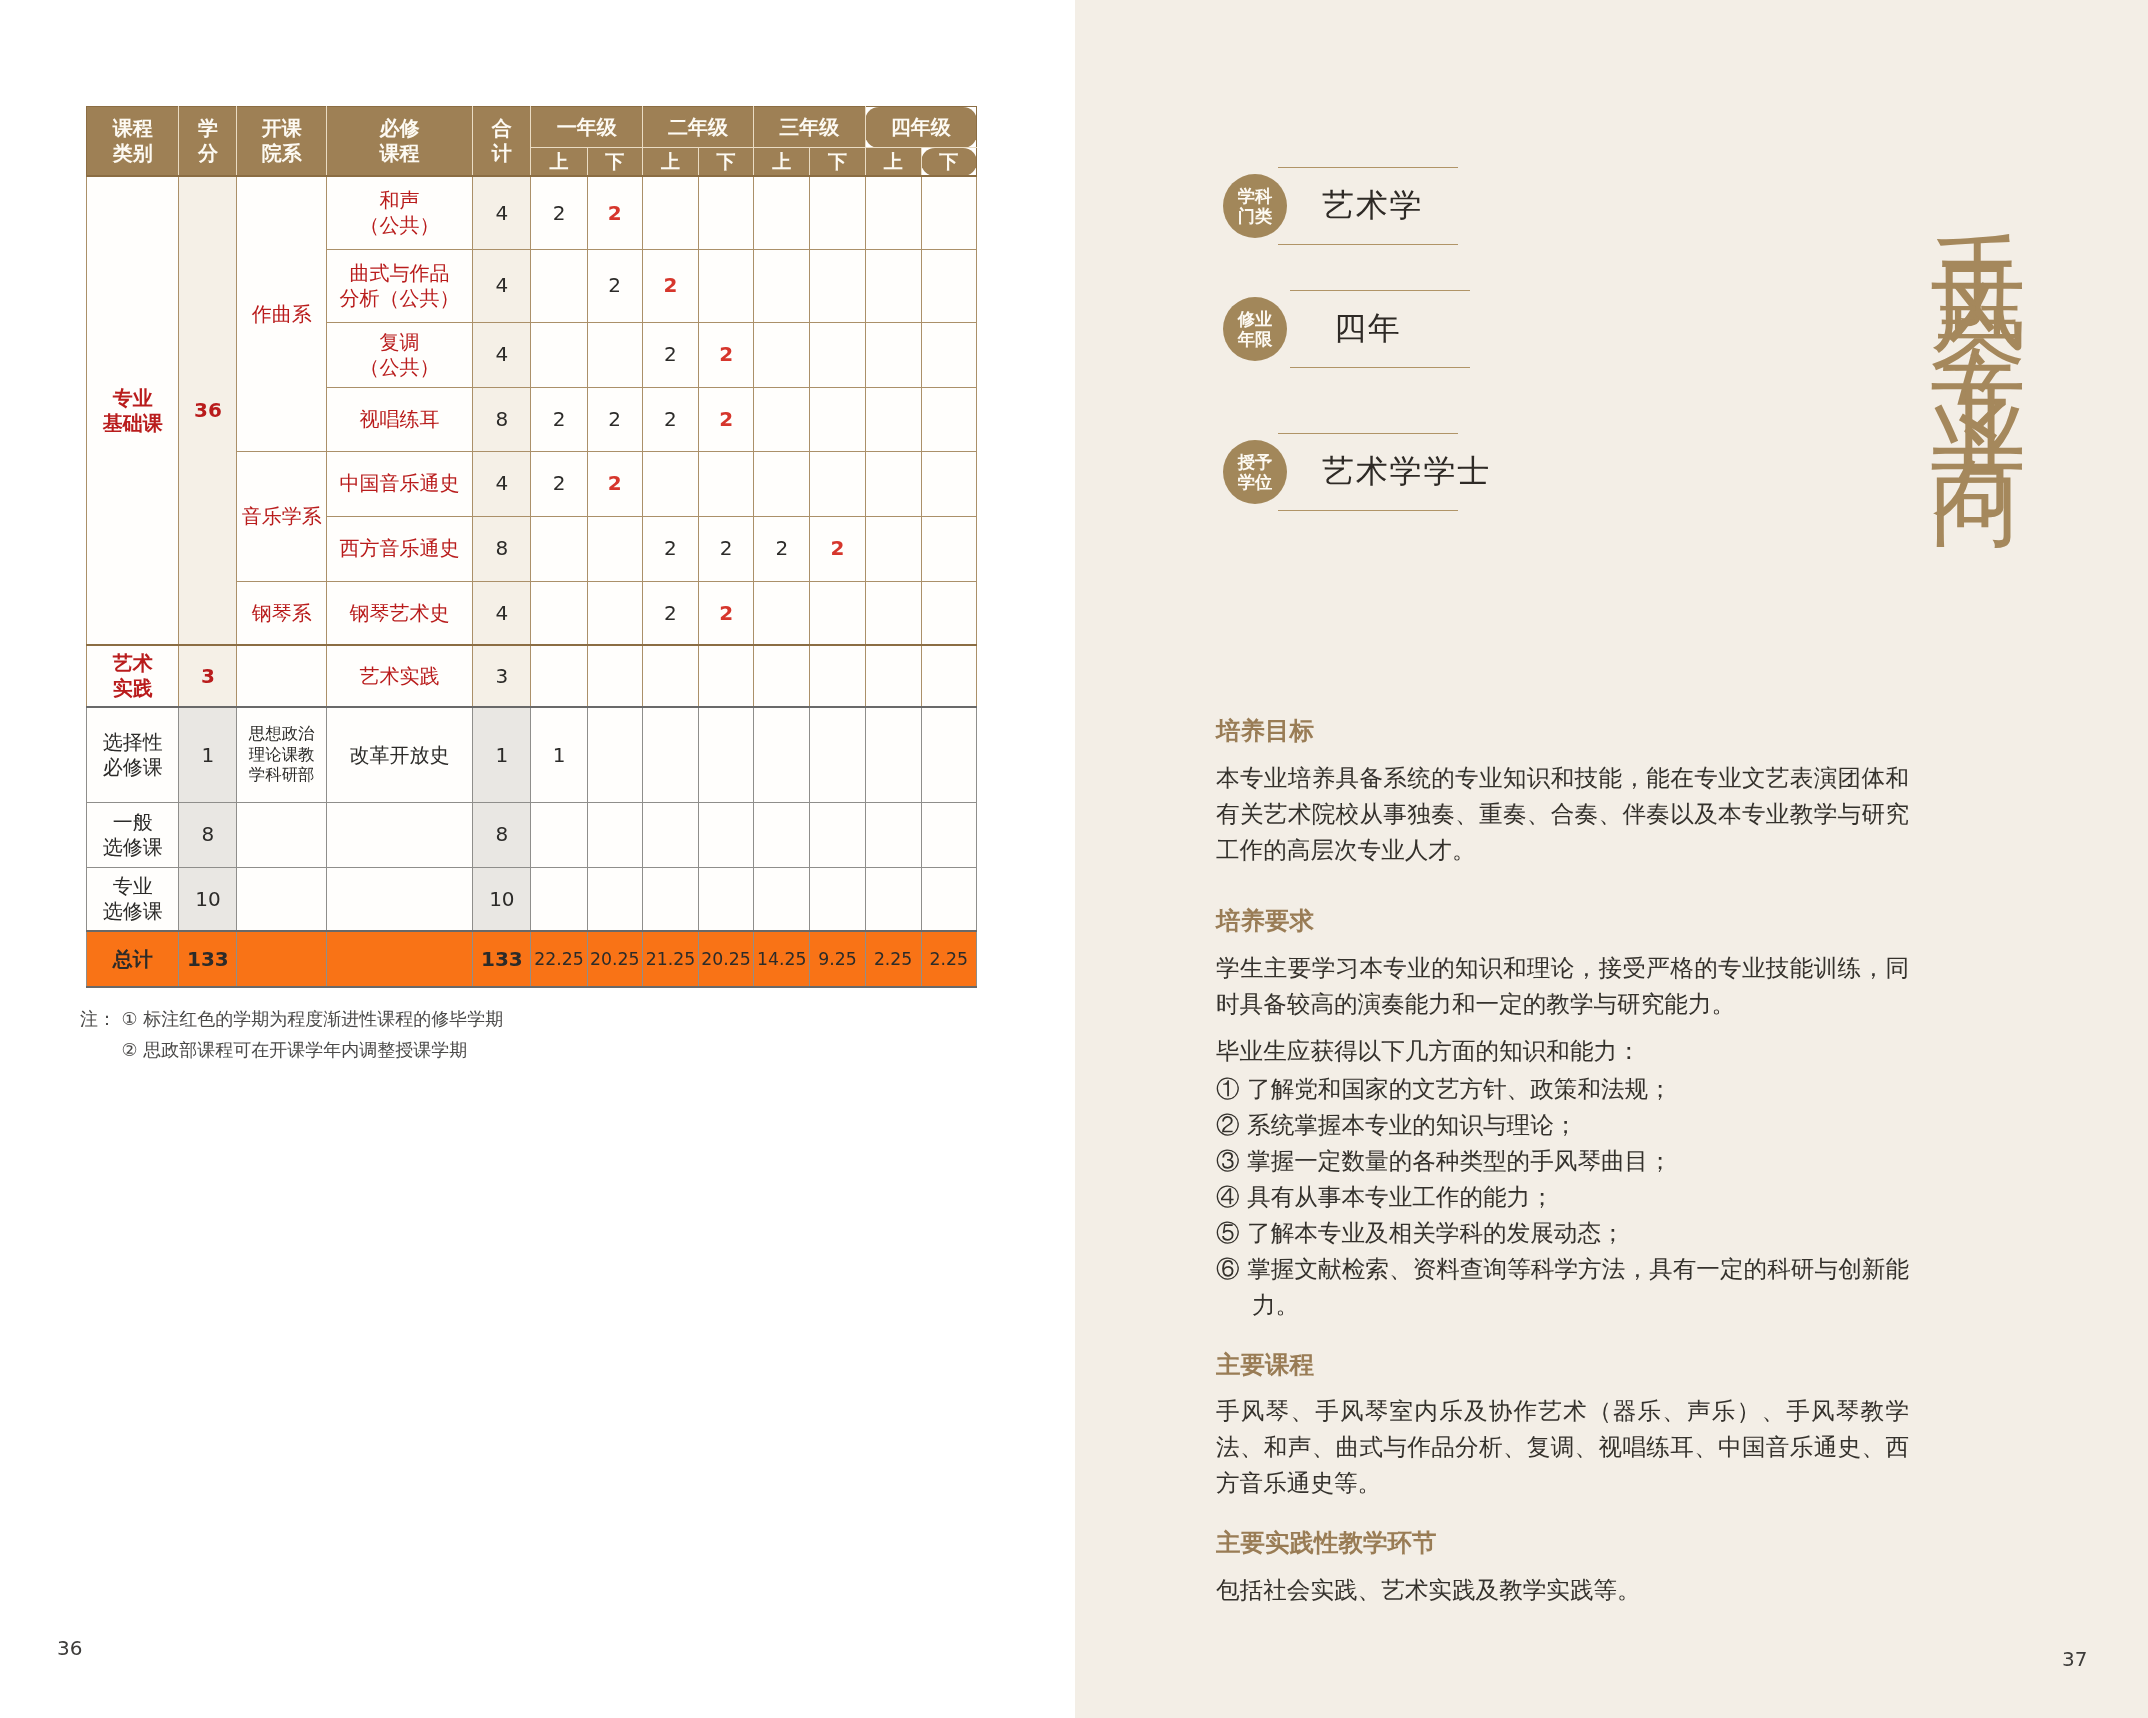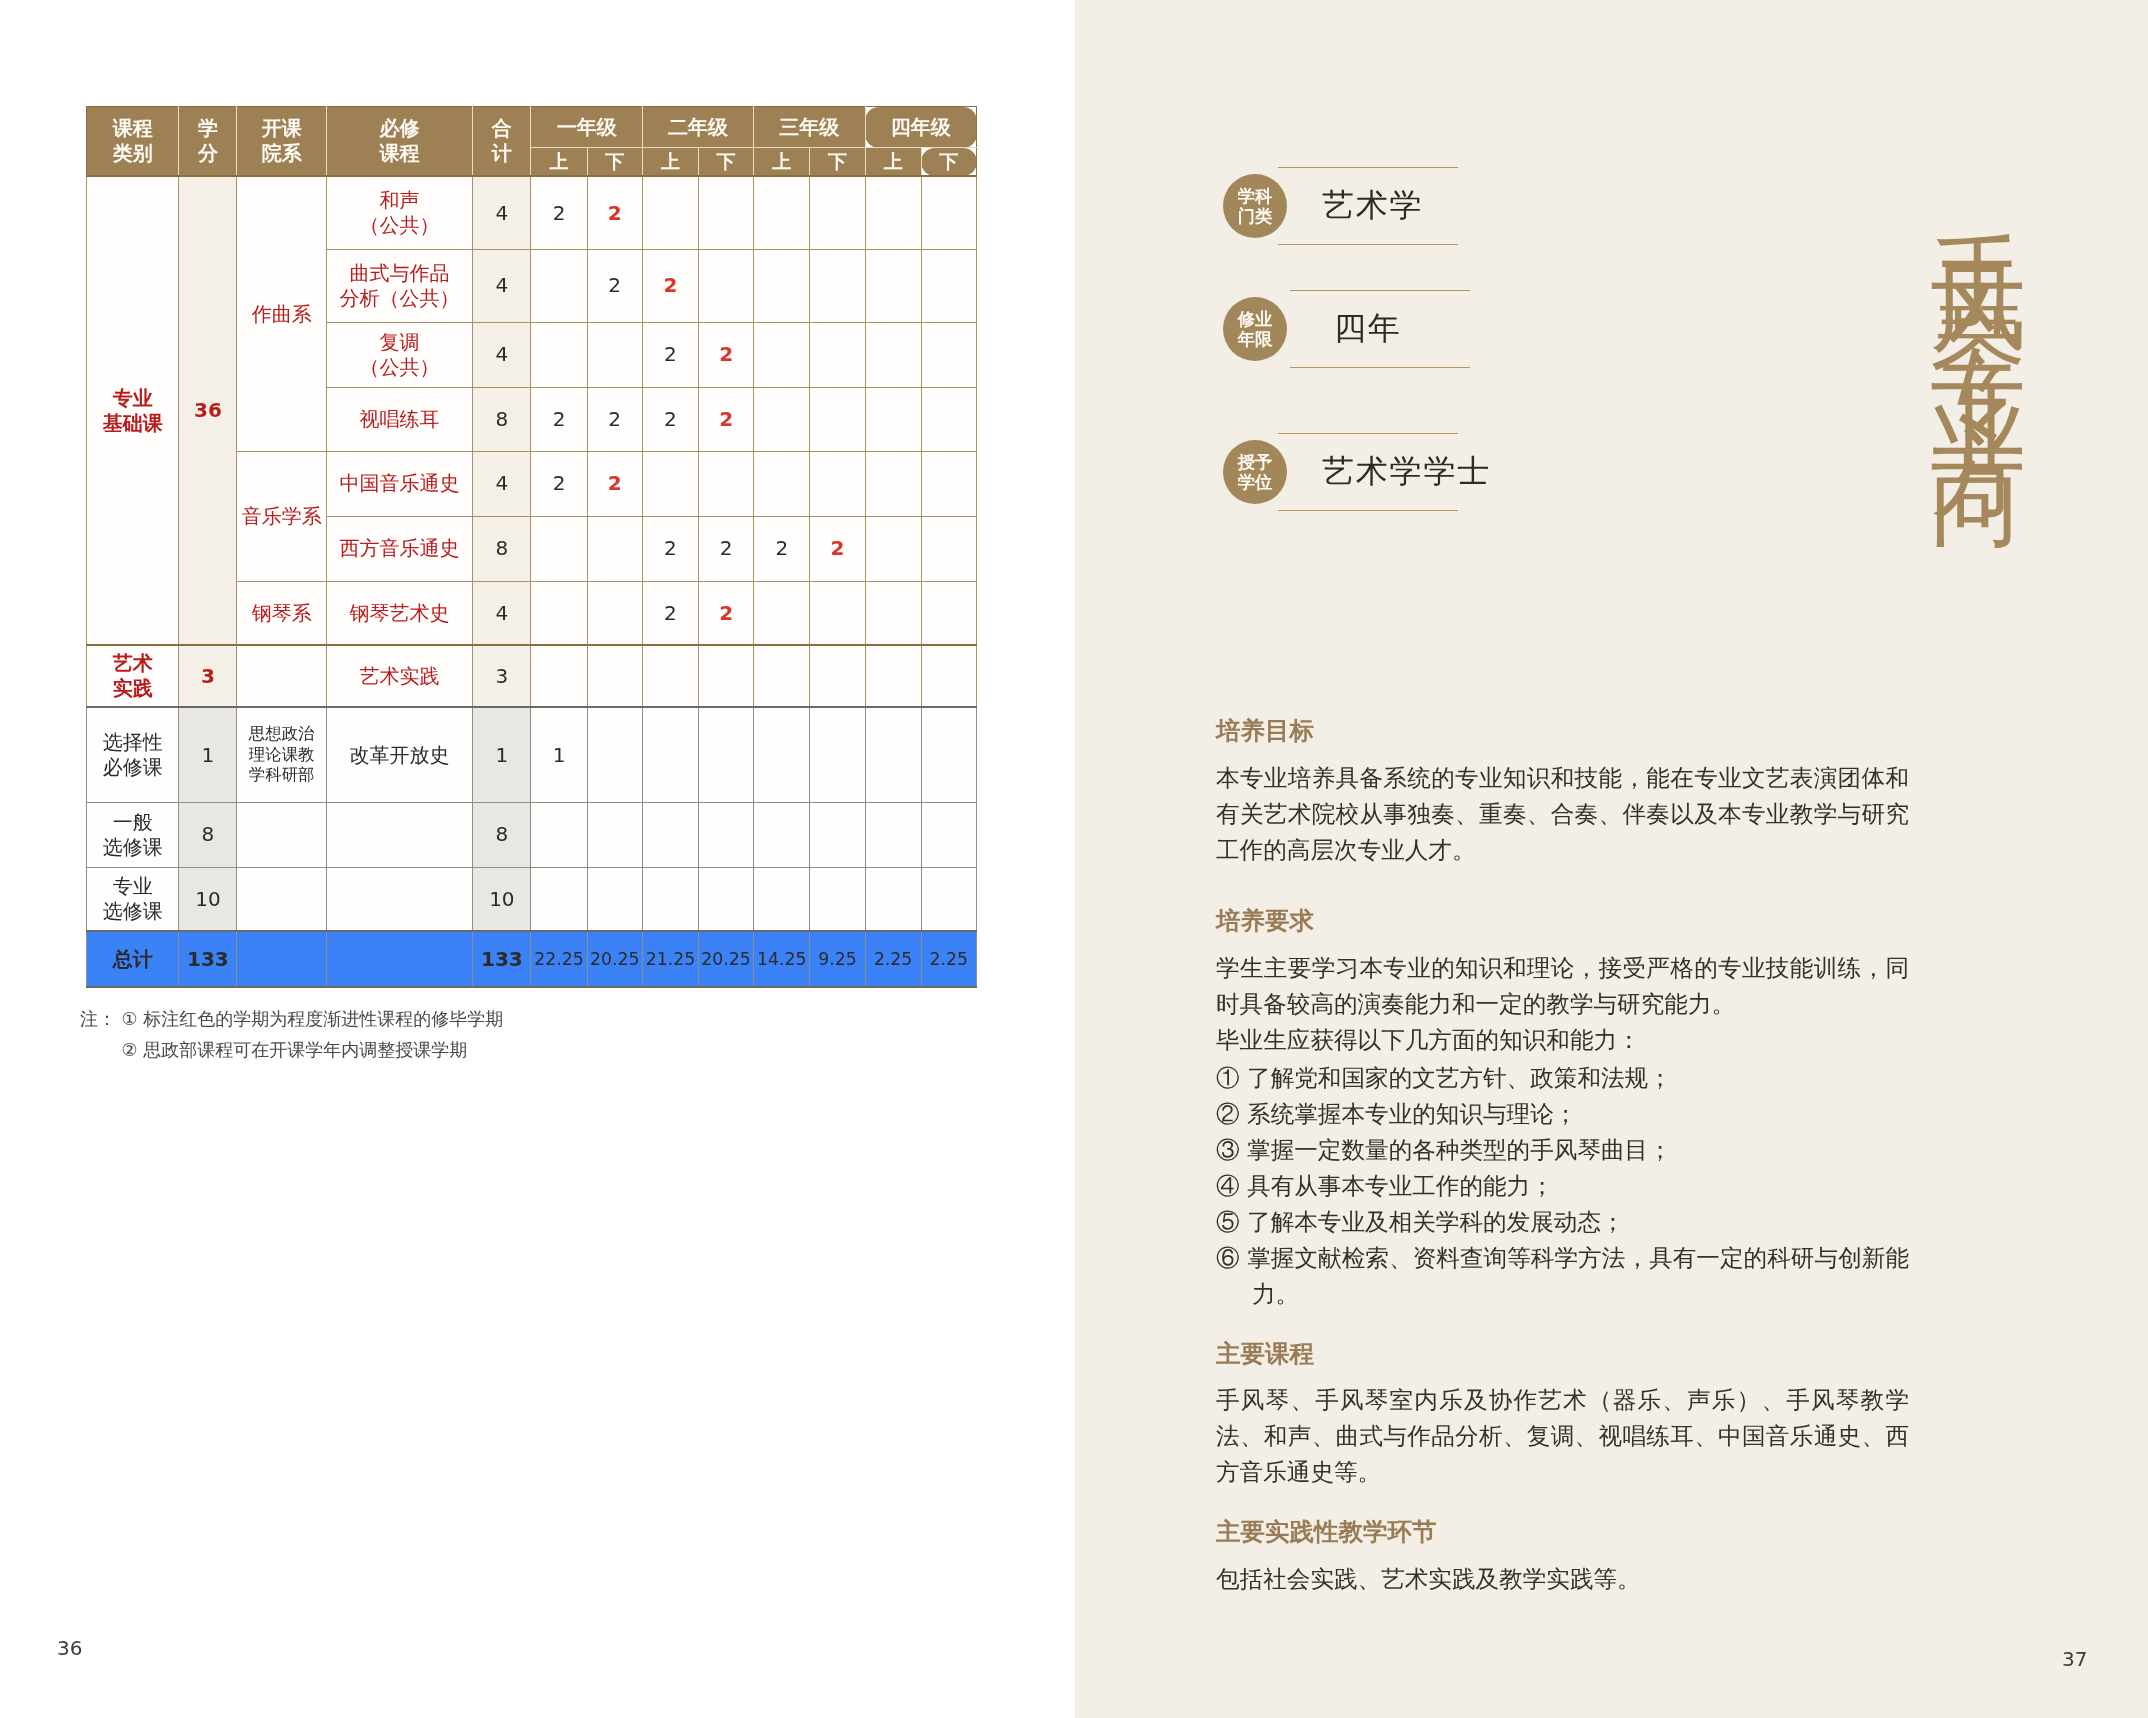--- a/index.html
+++ b/index.html
@@ -39,21 +39,21 @@
   thead th.hb, thead tr.subhead th { border-bottom:2.7px solid #8b6d43; }
   thead tr.subhead th { border-top:0.9px solid #eadcc4; font-size:19px; }
 
   tbody td { border:0.9px solid #ab9069; background:#fffefc; }
   tr.gz td { border-color:#8f8e8b; }
 
   tr.sep-brown-2 td { border-top:1.8px solid #8b6d43; }
   tr.sep-brown-3 td { border-top:2.7px solid #8b6d43; }
   tr.sep-gray-3 td  { border-top:2.7px solid #696969; }
   tr.sep-gray-2 td  { border-top:1.8px solid #696969; }
-  tr.total-row td   { border-top:2.7px solid #696969; border-bottom:2.7px solid #696969; background:#3b82f6; }
+  tr.total-row td   { border-top:2.7px solid #696969; border-bottom:2.7px solid #696969; background:#f97316; }
 
   td.c-beige { background:#f5f0e7; }
   td.c-gray  { background:#e9e7e3; }
   .t-br { color:#b91c1c; }
   .t-bold { font-weight:bold; }
   td.small-dept { font-size:16.4px; line-height:1.35; }
   td.decimal { font-size:17.3px; }
   td.red-val { color:#d6362c; font-weight:600; }
 
   
@@ -377,21 +377,21 @@
     <span class="badge-value">艺术学学士</span>
   </div>
 </div>
 
 <div class="sections">
   <div class="sec-heading">培养目标</div>
   <div class="sec-body mt-para">本专业培养具备系统的专业知识和技能，能在专业文艺表演团体和有关艺术院校从事独奏、重奏、合奏、伴奏以及本专业教学与研究工作的高层次专业人才。</div>
 
   <div class="sec-heading mt-sec">培养要求</div>
   <div class="sec-body mt-para">学生主要学习本专业的知识和理论，接受严格的专业技能训练，同时具备较高的演奏能力和一定的教学与研究能力。</div>
-  <div class="sec-body" style="">毕业生应获得以下几方面的知识和能力：</div>
+  <div class="sec-body" style="margin-top:11px">毕业生应获得以下几方面的知识和能力：</div>
   <ul class="req-list">
     <li>① 了解党和国家的文艺方针、政策和法规；</li>
     <li>② 系统掌握本专业的知识与理论；</li>
     <li>③ 掌握一定数量的各种类型的手风琴曲目；</li>
     <li>④ 具有从事本专业工作的能力；</li>
     <li>⑤ 了解本专业及相关学科的发展动态；</li>
     <li>⑥ 掌握文献检索、资料查询等科学方法，具有一定的科研与创新能力。</li>
   </ul>
 
   <div class="sec-heading mt-sec-sm">主要课程</div>

